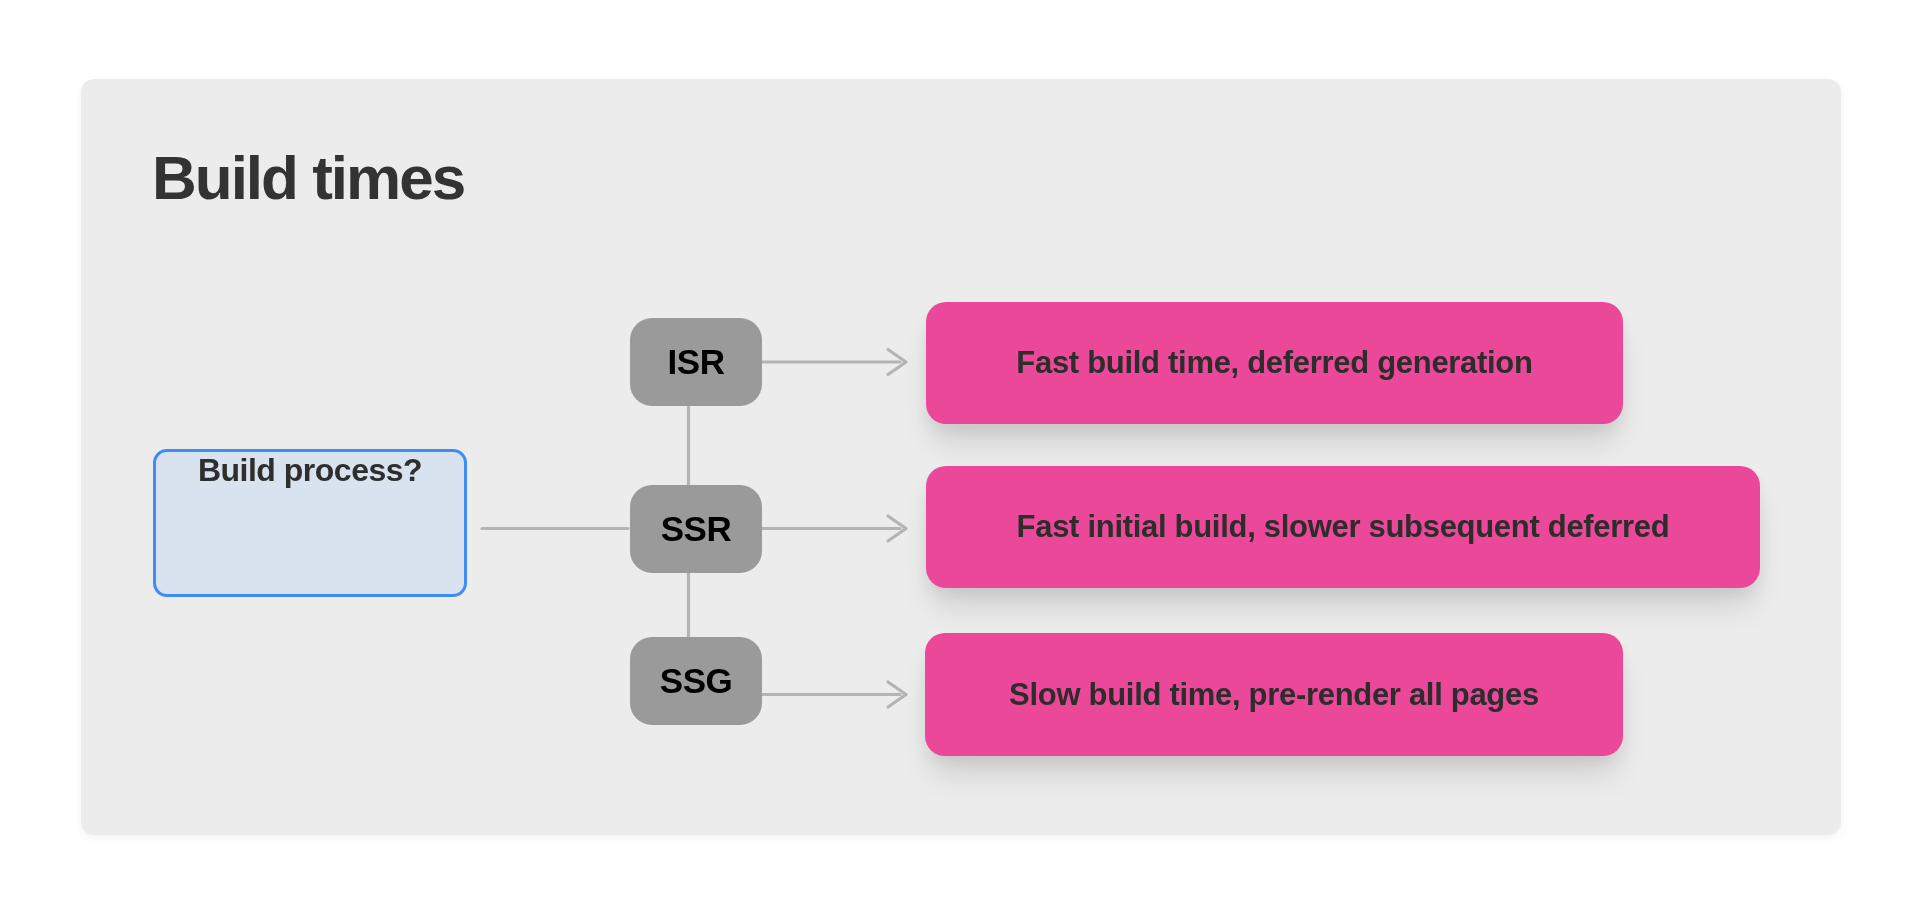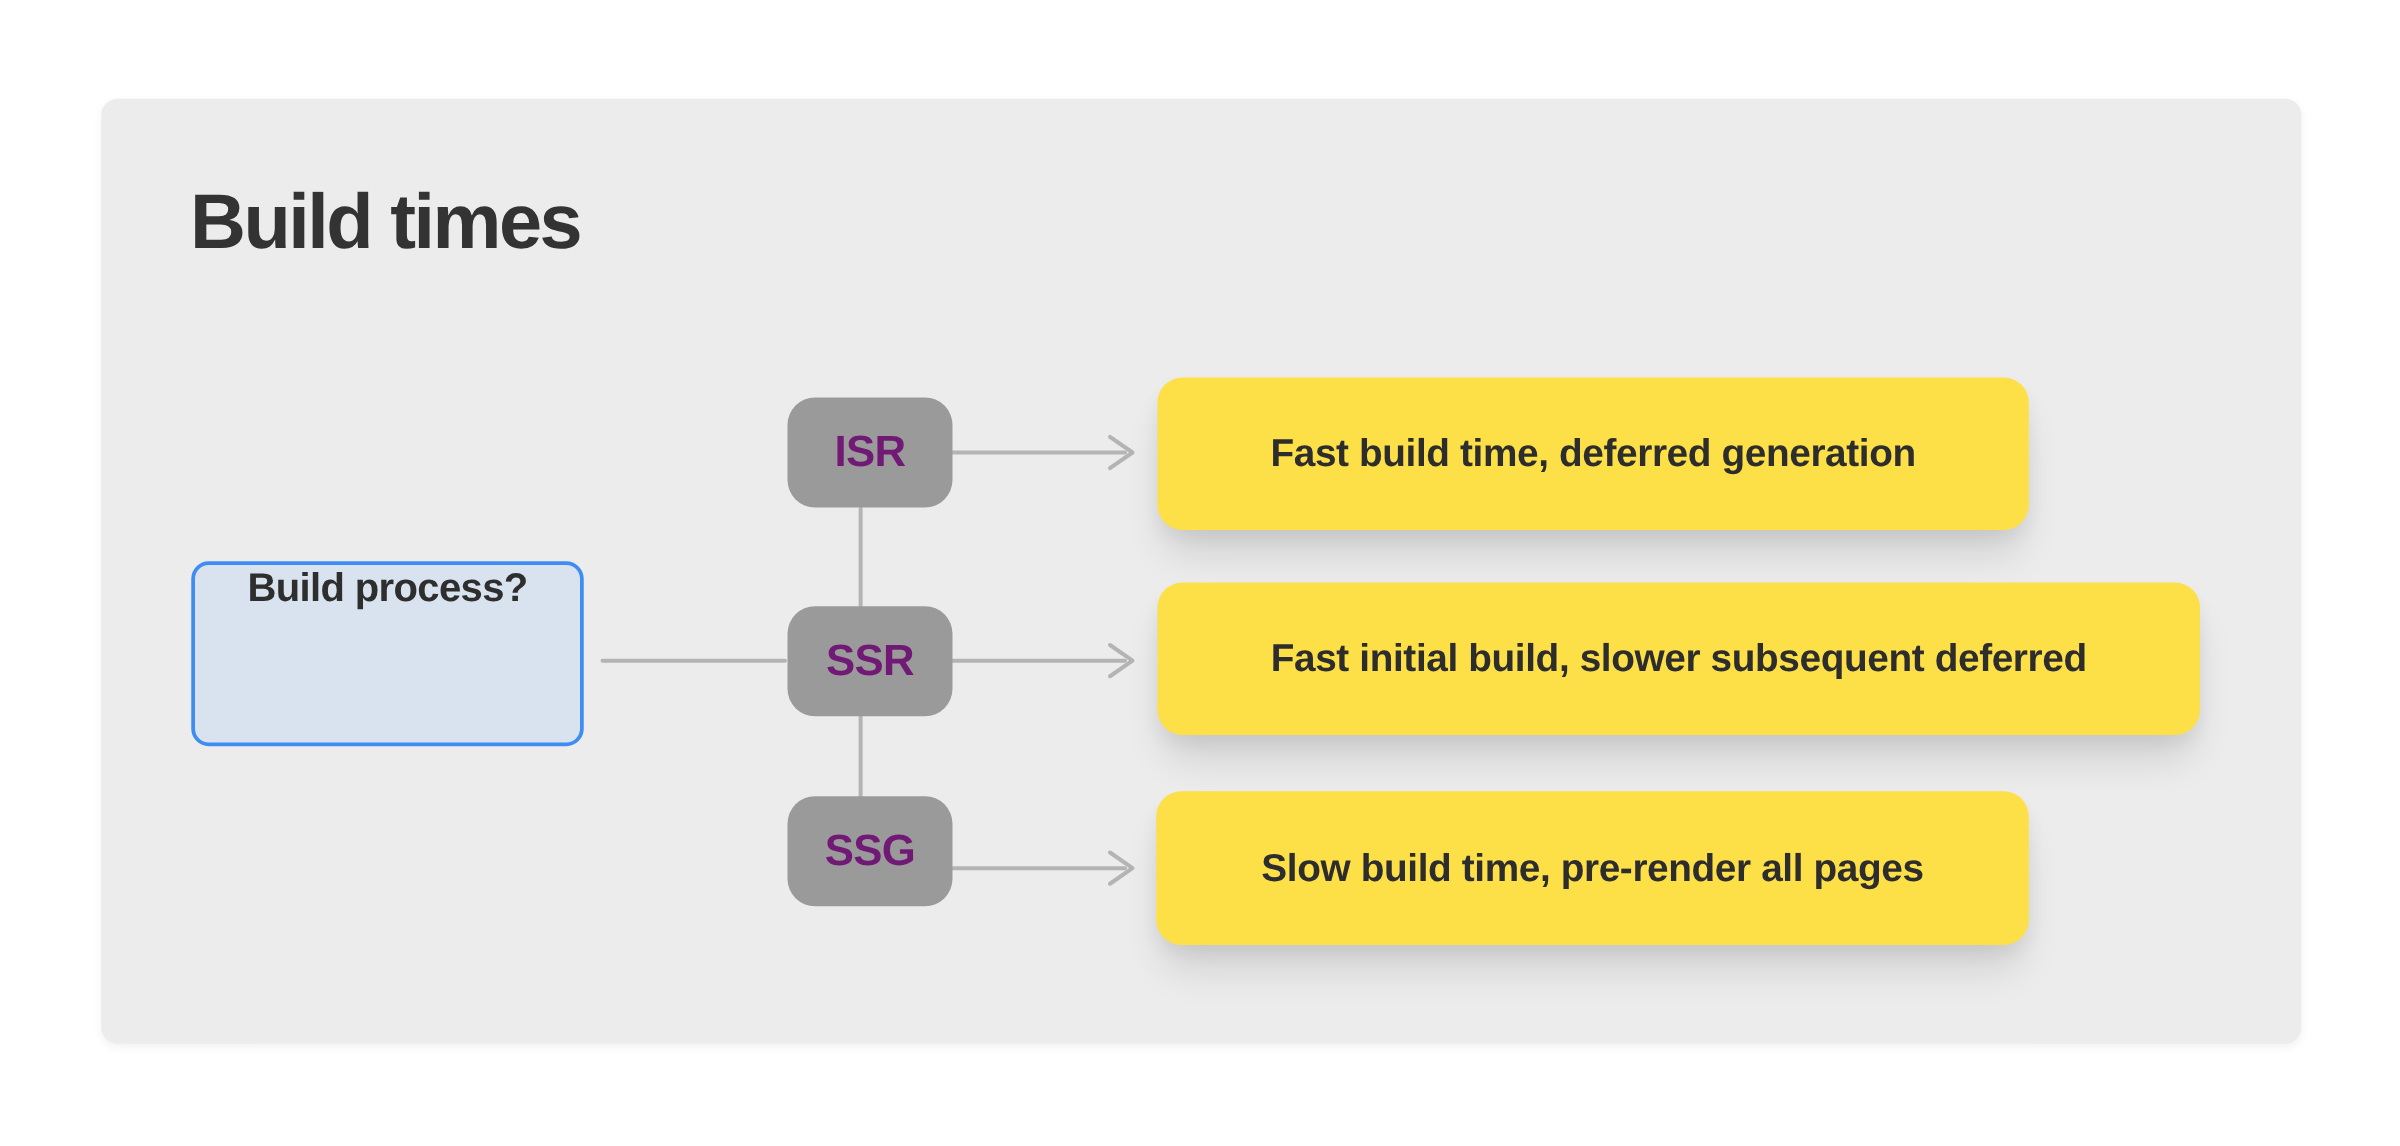--- a/index.html
+++ b/index.html
@@ -63,31 +63,31 @@
     left: 630px;
     width: 132px; height: 88px;
     background: #9a9a9a;
     border-radius: 22px;
     display: flex; align-items: center; justify-content: center;
     z-index: 2;
   }
   .opt-node .label {
     font-size: 35px;
     font-weight: 700;
-    color: #701a75;
+    color: #000000;
     letter-spacing: -0.5px;
   }
   .opt-isr { top: 318px; }
   .opt-ssr { top: 485px; }
   .opt-ssg { top: 637px; }
 
   
   .card {
     position: absolute;
-    background: #fde047;
+    background: #ec4899;
     border-radius: 20px;
     box-shadow: 0 24px 32px -6px rgba(0,0,0,0.12), 0 8px 14px rgba(0,0,0,0.05);
     display: flex; align-items: center; justify-content: center;
     z-index: 2;
   }
   .card .label {
     font-size: 31px;
     font-weight: 700;
     color: #2d2d2d;
     letter-spacing: -0.3px;

